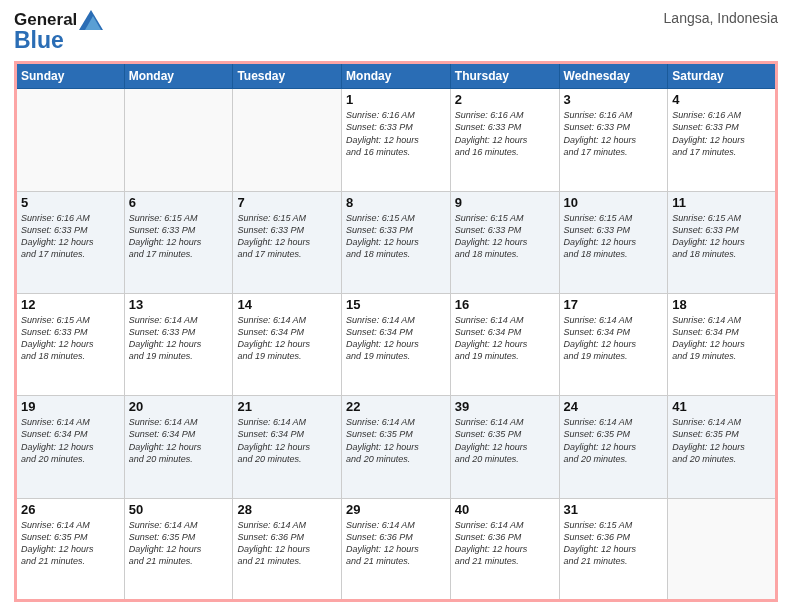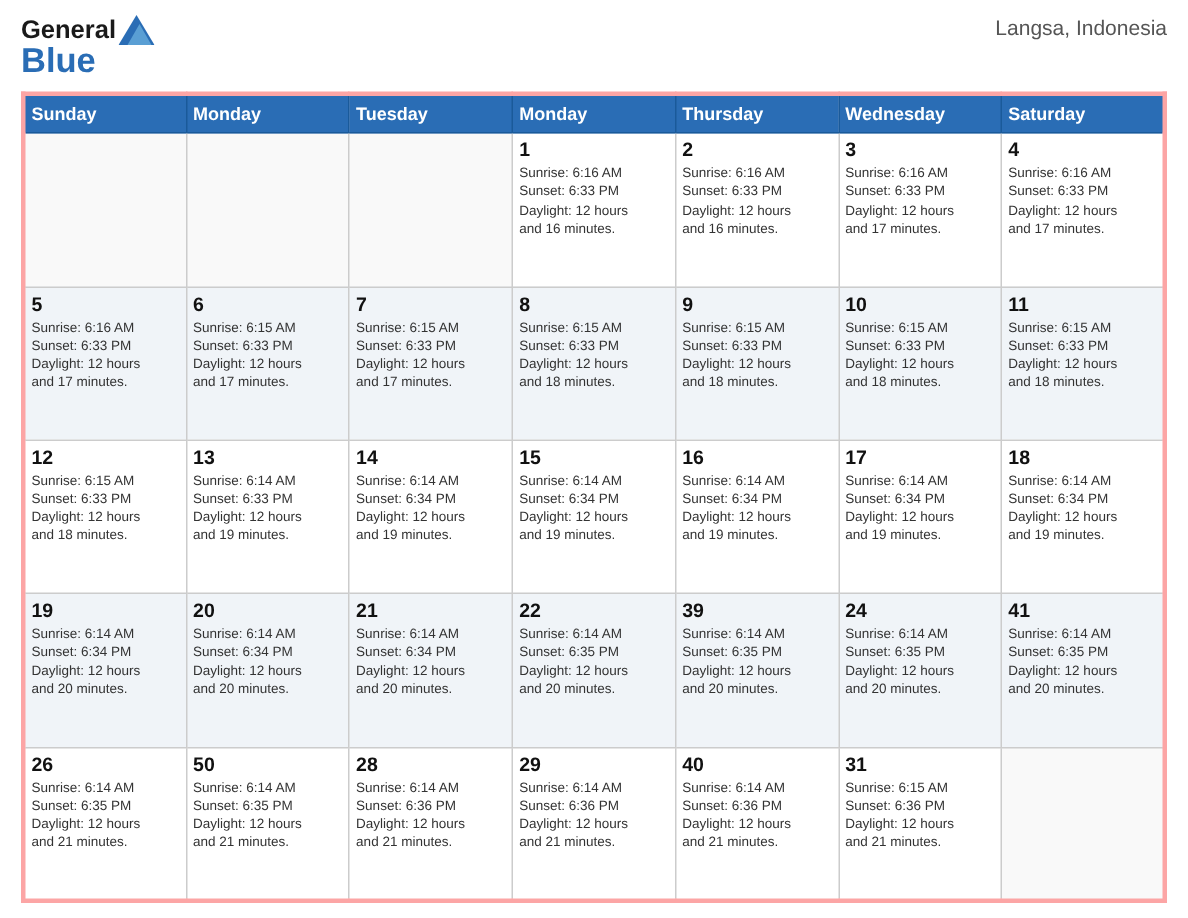--- a/index.html
+++ b/index.html
@@ -72,20 +72,21 @@
     .day-number {
       font-size: 13px;
       font-weight: bold;
       margin-bottom: 2px;
       color: #111;
     }
     .day-info {
       font-size: 9px;
       color: #333;
       line-height: 1.35;
+      font-style: italic;
     }
     .row-shaded td {
       background-color: #f0f4f8;
     }
     .row-white td {
       background-color: #fff;
     }
   </style>
 </head>
 <body>

